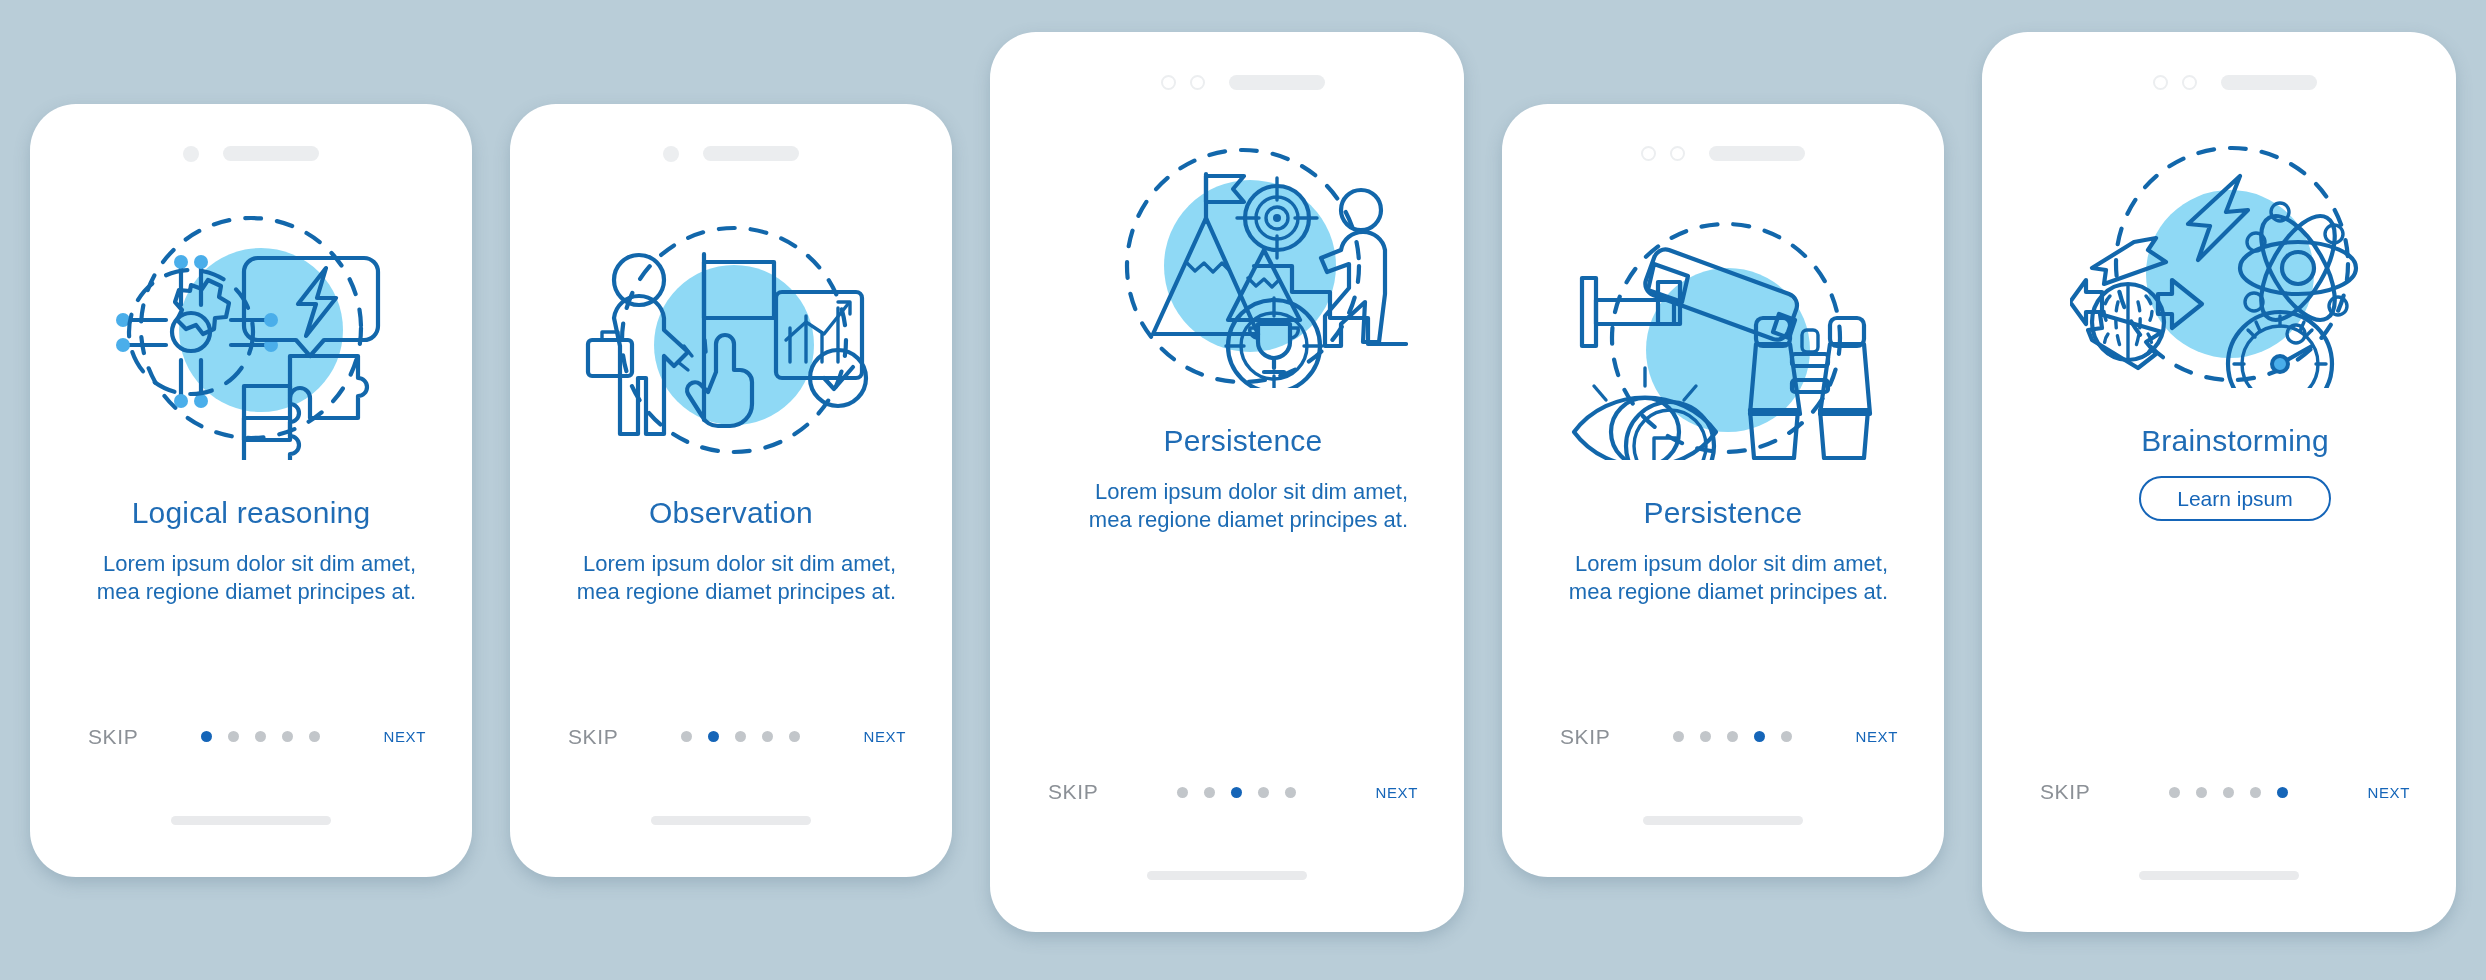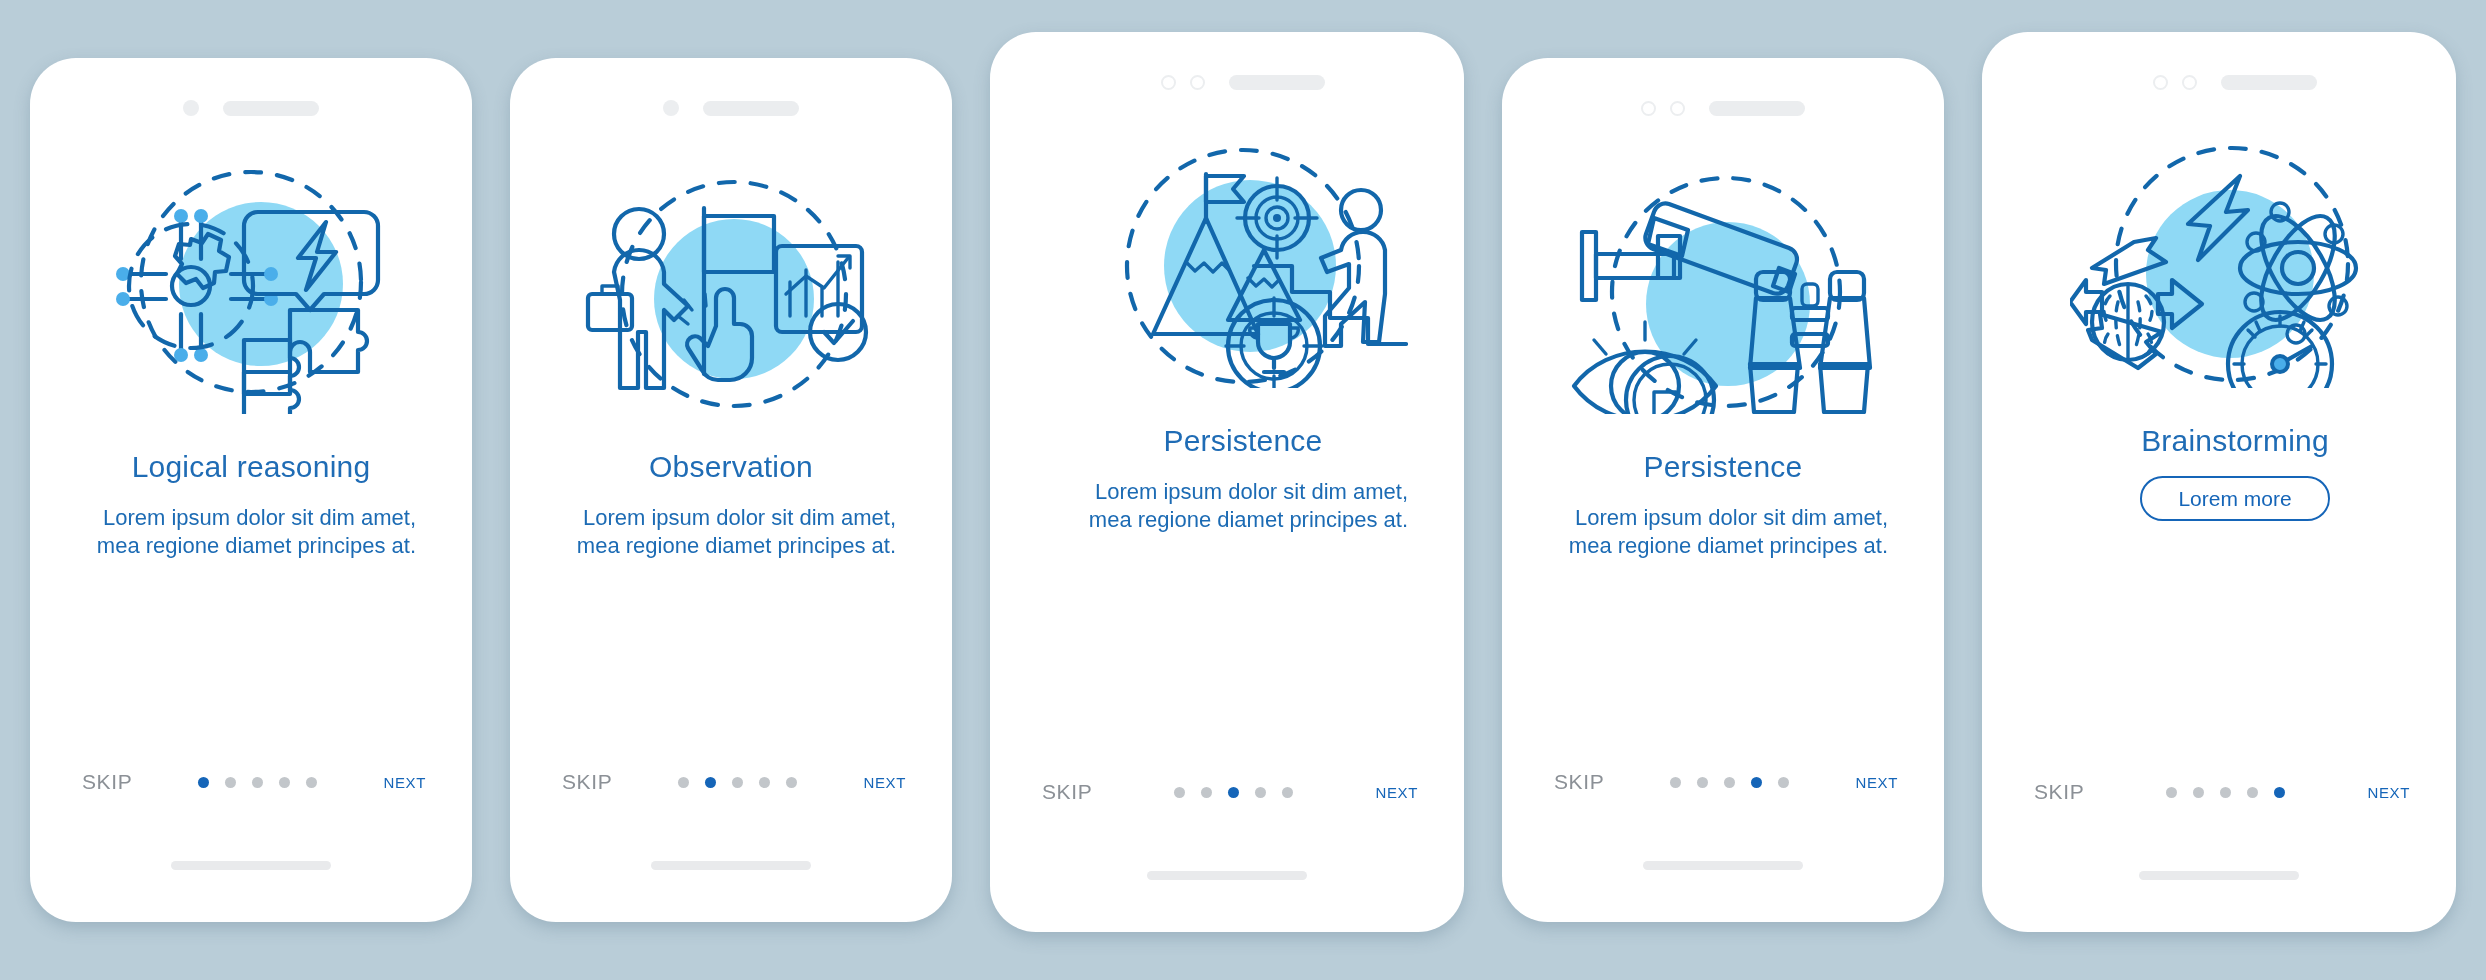--- a/index.html
+++ b/index.html
@@ -20,21 +20,21 @@
     height: 980px;
     display: flex;
     align-items: center;
     justify-content: center;
     gap: 38px;
   }
 
   .phone {
     position: relative;
     width: 442px;
-    height: 864px;
+    height: 773px;
     background: #ffffff;
     border-radius: 46px;
     box-shadow: 0 6px 16px rgba(90, 120, 140, 0.30);
     display: flex;
     flex-direction: column;
     align-items: center;
     flex: 0 0 auto;
     overflow: hidden;
   }
   .phone.raised { margin-top: -16px; height: 900px; padding-left: 32px; }
@@ -102,21 +102,21 @@
     font-size: 21px;
     font-family: "Liberation Sans", sans-serif;
     padding: 10px 36px;
     cursor: pointer;
     line-height: 1;
   }
 
   
   .footer {
     position: absolute;
-    left: 6px; right: 0;
+    left: 12px; right: 0;
     bottom: 128px;
     display: flex;
     align-items: center;
     justify-content: space-between;
     padding: 0 46px;
     box-sizing: border-box;
   }
   .skip {
     font-size: 21px;
     color: #8b9096;
@@ -452,21 +452,21 @@
           <line x1="256" y1="226" x2="246" y2="226"></line>
           <line x1="186" y1="184" x2="190" y2="193"></line>
           <line x1="234" y1="184" x2="230" y2="193"></line>
         </g>
         <line class="ln" x1="210" y1="226" x2="242" y2="208"></line>
         <circle fill="#4aaeea" stroke="#1267ab" stroke-width="4" cx="210" cy="226" r="8"></circle>
       </svg>
     </div>
 
     <div class="title">Brainstorming</div>
-    <button class="learn-more">Lorem more</button>
+    <button class="learn-more">Learn ipsum</button>
 
     <div class="footer">
       <span class="skip">SKIP</span>
       <span class="dots">
         <span class="dot"></span>
         <span class="dot"></span>
         <span class="dot"></span>
         <span class="dot"></span>
         <span class="dot on"></span>
       </span>

